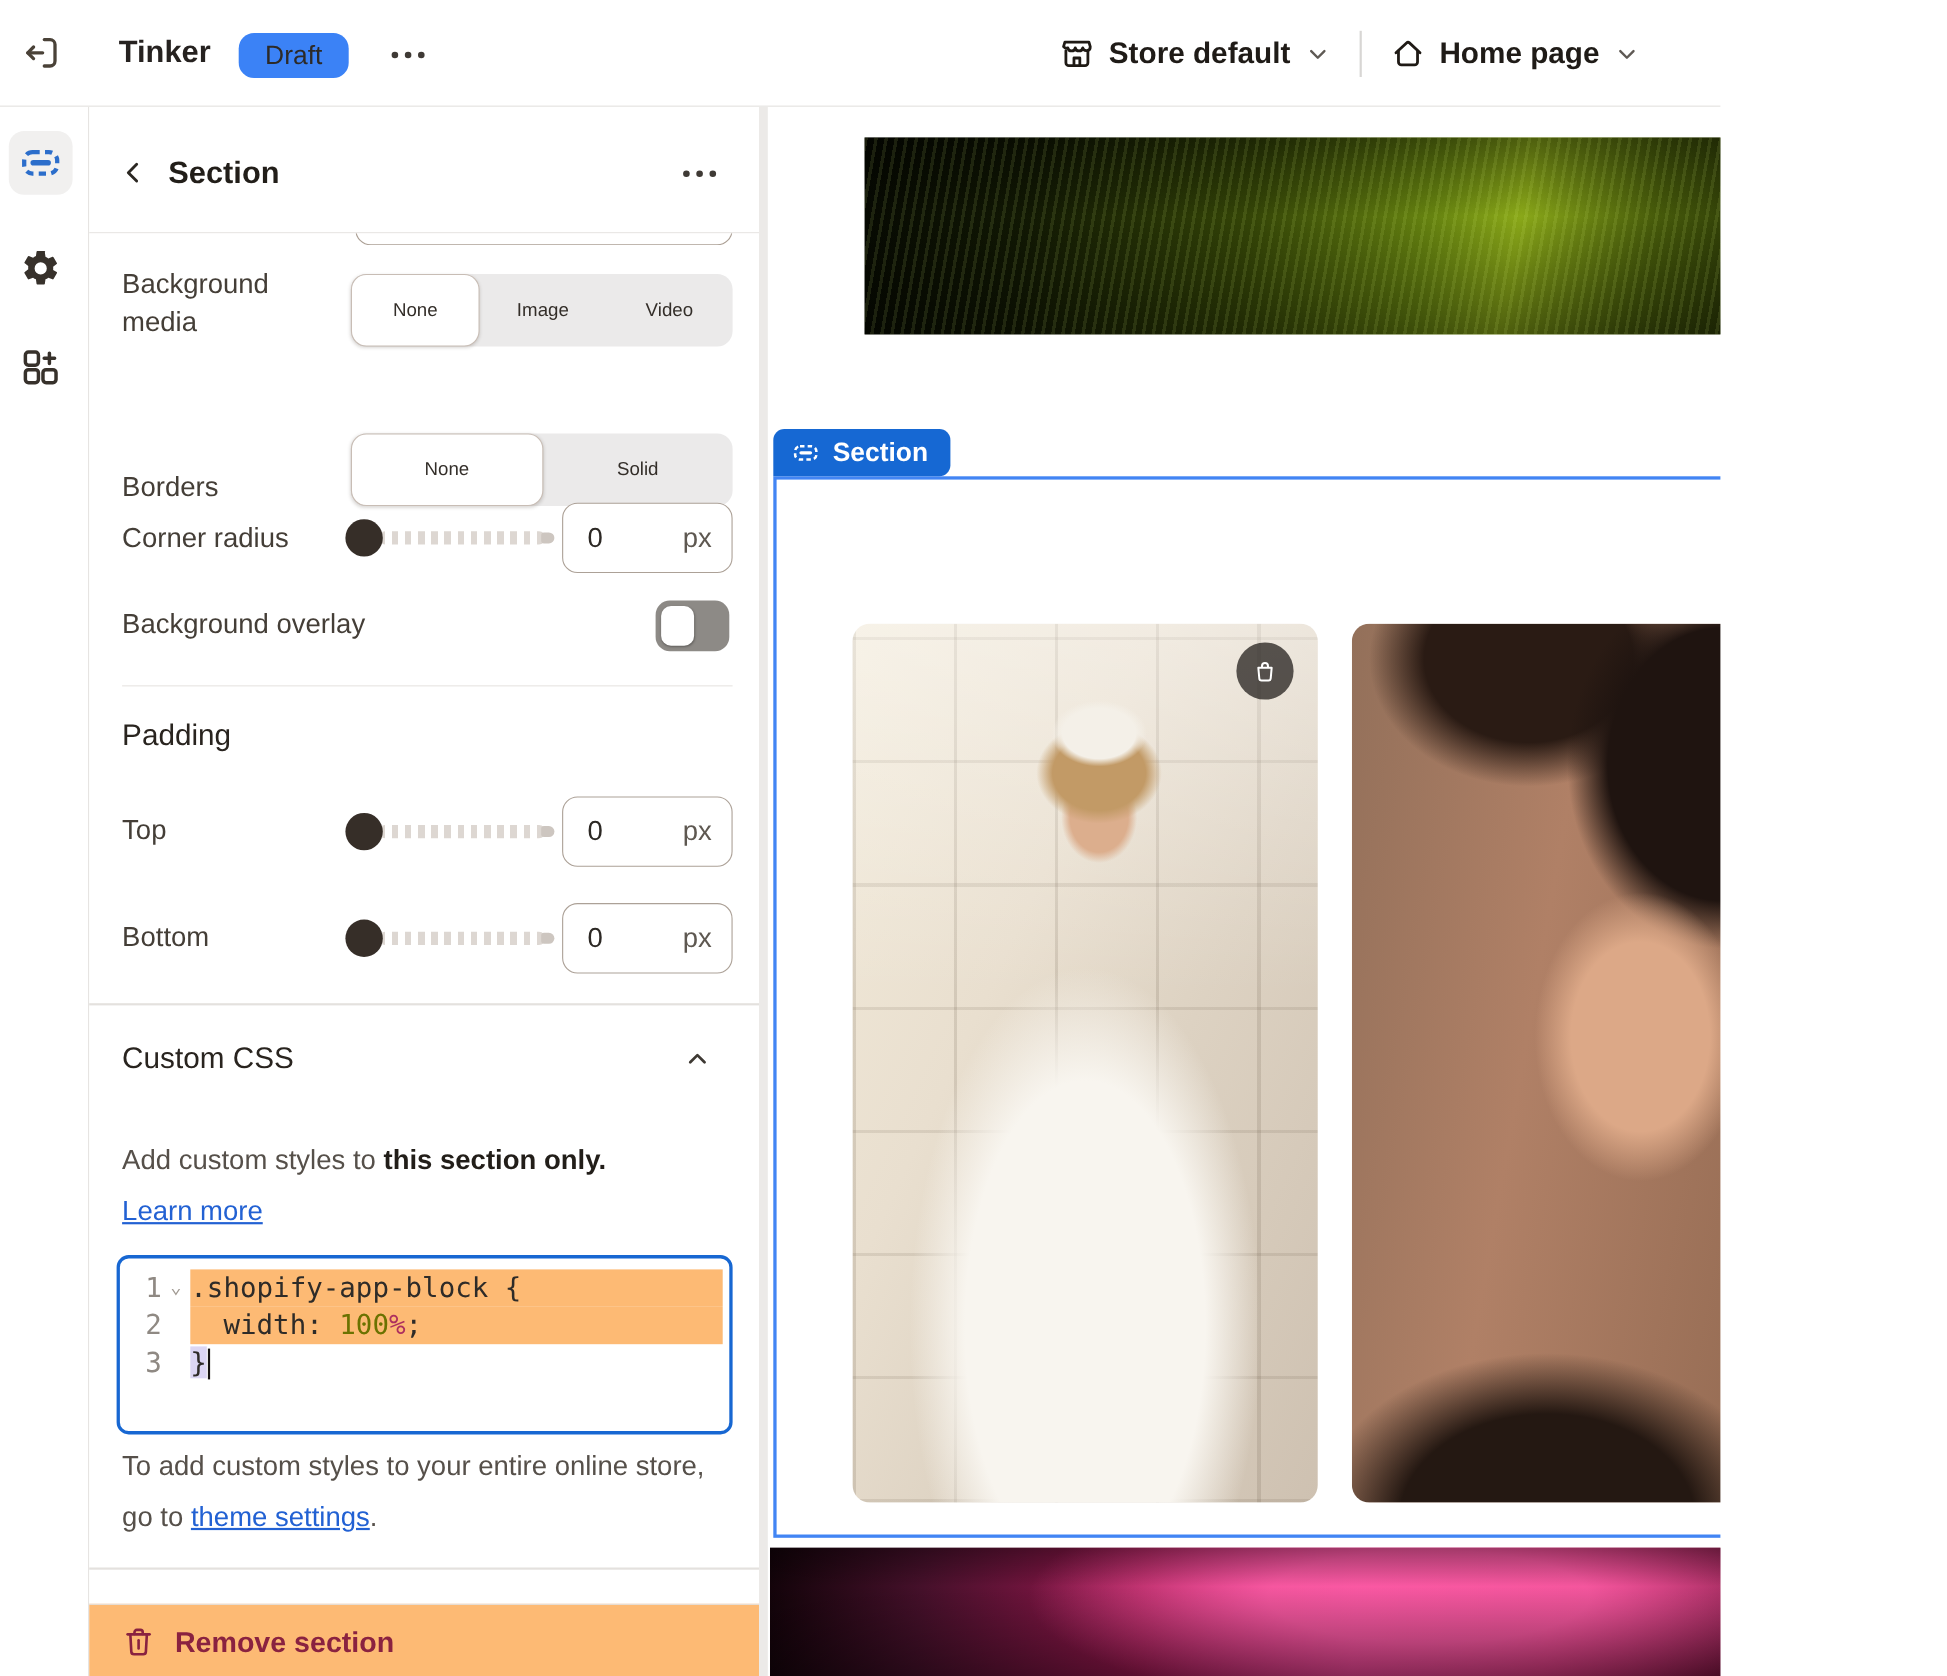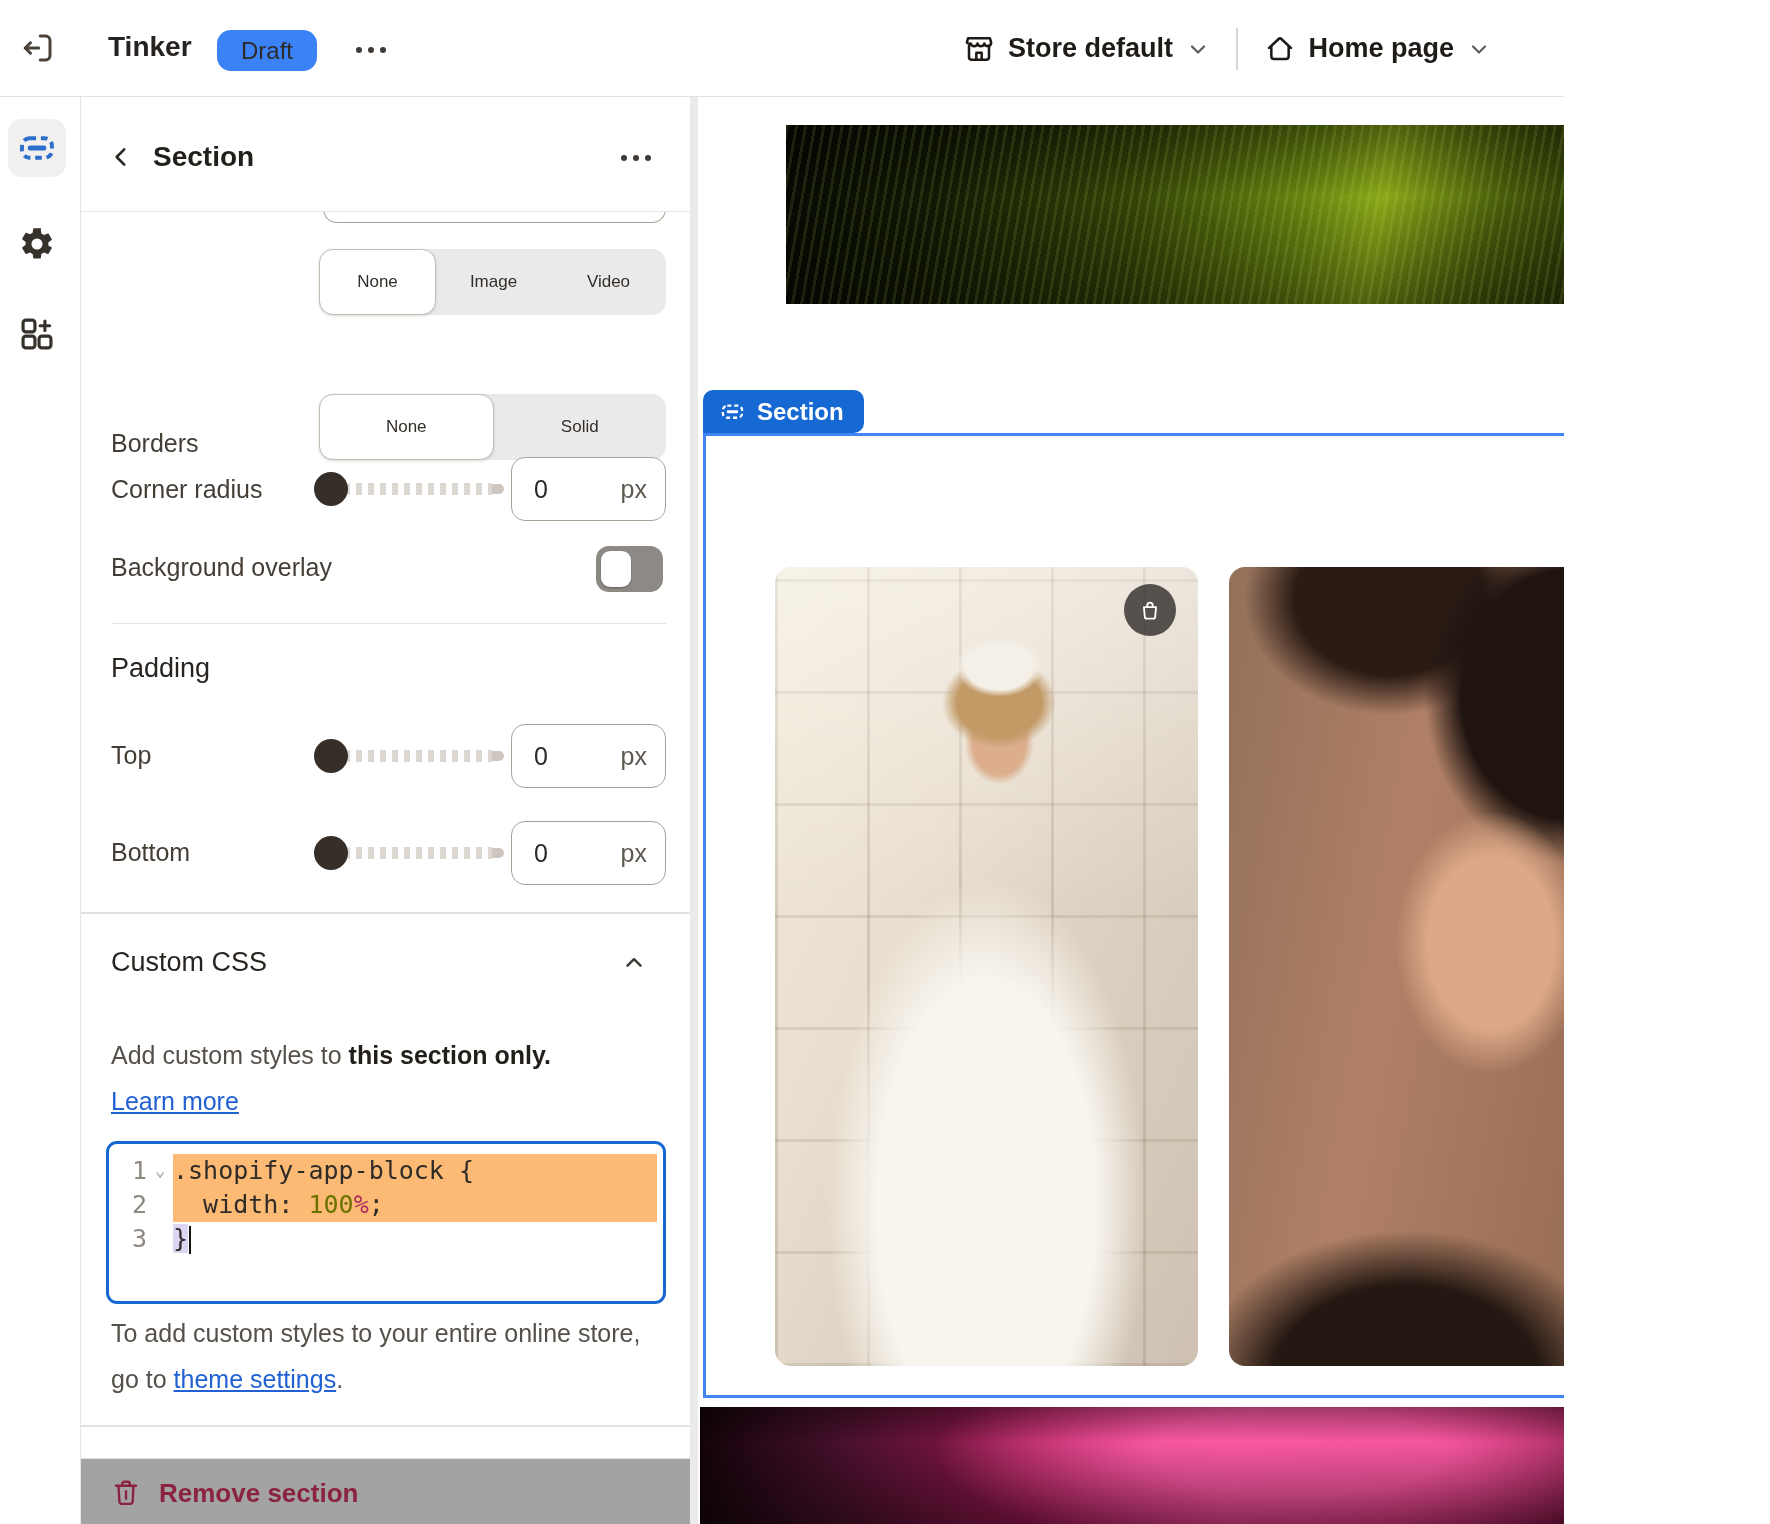--- a/index.html
+++ b/index.html
@@ -66,21 +66,21 @@
   .cline .ln { width:28px; text-align:right; color:#8f8983; flex:0 0 28px; }
   .cline .fold { width:26px; flex:0 0 26px; text-align:center; color:#a19a93; font-size:17px; line-height:32px; }
   .cline .ccontent { flex:1 1 auto; white-space:pre; }
   .cline .ccontent.sel { background:#fdba74; }
   .tk-default { color:#2e2b28; }
   .tk-number { color:#6b7200; }
   .tk-unit { color:#ad2f5e; }
   .sel-inline { background:#dcd6f3; }
   .caret { display:inline-block; width:0; height:28px; border-right:2.5px solid #161310; vertical-align:middle; margin-left:1px; }
 
-  .panel-footer { position:absolute; left:0; top:1361px; width:609px; height:66px; border-top:1.7px solid #e4e1de; background:#a3a3a3; }
+  .panel-footer { position:absolute; left:0; top:1361px; width:609px; height:66px; border-top:1.7px solid #e4e1de; background:#fdba74; }
   .remove-btn { position:absolute; left:30px; top:8px; height:52px; display:flex; align-items:center; gap:18px; border:none; background:none; cursor:pointer; color:#8a2240; font-size:26px; font-weight:700; font-family:"Liberation Sans",sans-serif; }
 
   .gutter { position:absolute; left:684px; top:97px; width:14px; height:1427px; background:#eceae8; z-index:5; }
 
   
   .canvas { position:absolute; left:698px; top:97px; width:1072px; height:1427px; background:#fff; }
 
   .banner-top { position:absolute; left:786px; top:125px; width:984px; height:179px; cursor:pointer;
     background-image:
       repeating-linear-gradient(100deg, rgba(225,255,130,.10) 0 3px, rgba(0,0,0,0) 3px 9px),
@@ -234,20 +234,21 @@
         </span>
       </button>
       <div class="panel-title">Section</div>
       <button class="kebab panel-kebab">
         <span class="dot"></span>
           <span class="dot"></span>
           <span class="dot"></span>
       </button>
     </div>
 
+    <div class="field-label" style="top:144px; width:200px;">Background media</div>
     <div class="seg" style="top:152px;">
       <button class="sel">None</button>
       <button>Image</button>
       <button>Video</button>
     </div>
 
     <div class="field-label" style="top:329px;">Borders</div>
     <div class="seg" style="top:297px;">
       <button class="sel">None</button>
       <button>Solid</button>

